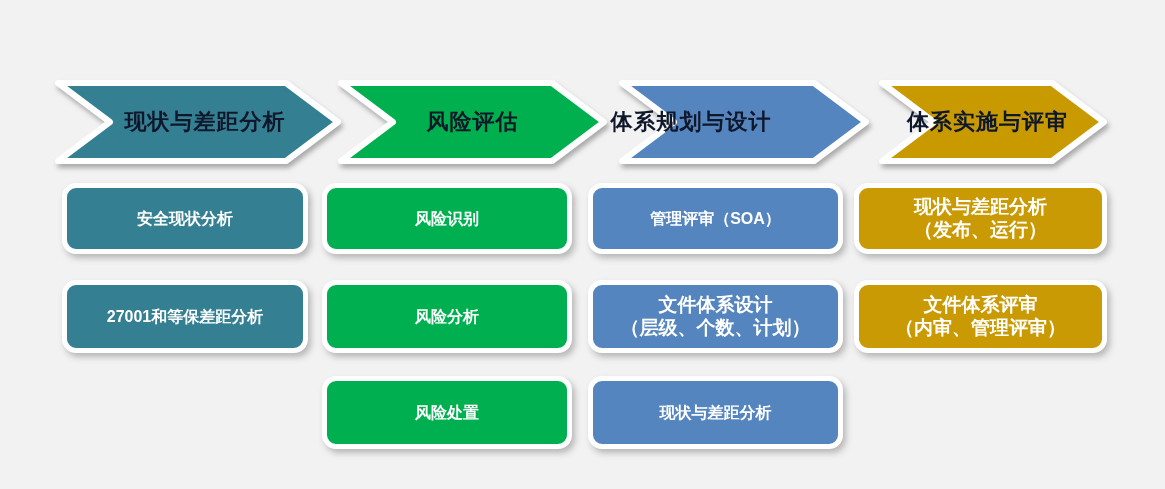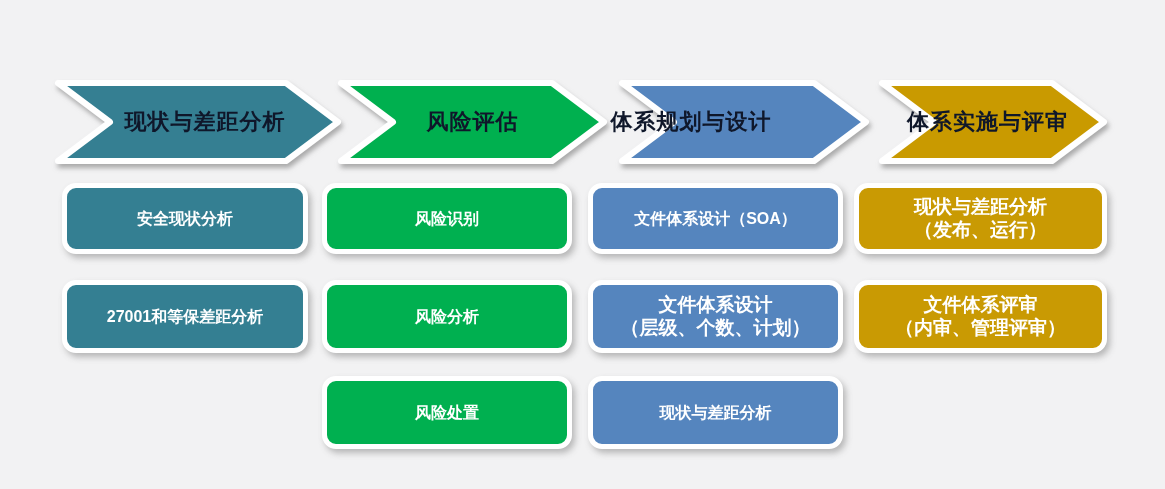--- a/index.html
+++ b/index.html
@@ -88,21 +88,21 @@
   <div class="chevron-label" style="left:596px; width:190px;">体系规划与设计</div>
   <div class="chevron-label" style="left:890px; width:195px;">体系实施与评审</div>
 
   <div class="step-box col1 row1" style="background-color: rgb(52, 127, 146);">安全现状分析</div>
   <div class="step-box col1 row2" style="background-color: rgb(52, 127, 146);">27001和等保差距分析</div>
 
   <div class="step-box col2 row1" style="background-color: rgb(0, 176, 80);">风险识别</div>
   <div class="step-box col2 row2" style="background-color: rgb(0, 176, 80);">风险分析</div>
   <div class="step-box col2 row3" style="background-color: rgb(0, 176, 80);">风险处置</div>
 
-  <div class="step-box col3 row1" style="background-color: rgb(85, 133, 190);">文件体系设计（SOA）</div>
+  <div class="step-box col3 row1" style="background-color: rgb(85, 133, 190);">管理评审（SOA）</div>
   <div class="step-box col3 row2 two-line" style="background-color: rgb(85, 133, 190);">文件体系设计
 （层级、个数、计划）</div>
   <div class="step-box col3 row3" style="background-color: rgb(85, 133, 190);">现状与差距分析</div>
 
   <div class="step-box col4 row1 two-line" style="background-color: rgb(201, 154, 3);">现状与差距分析
 （发布、运行）</div>
   <div class="step-box col4 row2 two-line" style="background-color: rgb(201, 154, 3);">文件体系评审
 （内审、管理评审）</div>
 
 </div>

